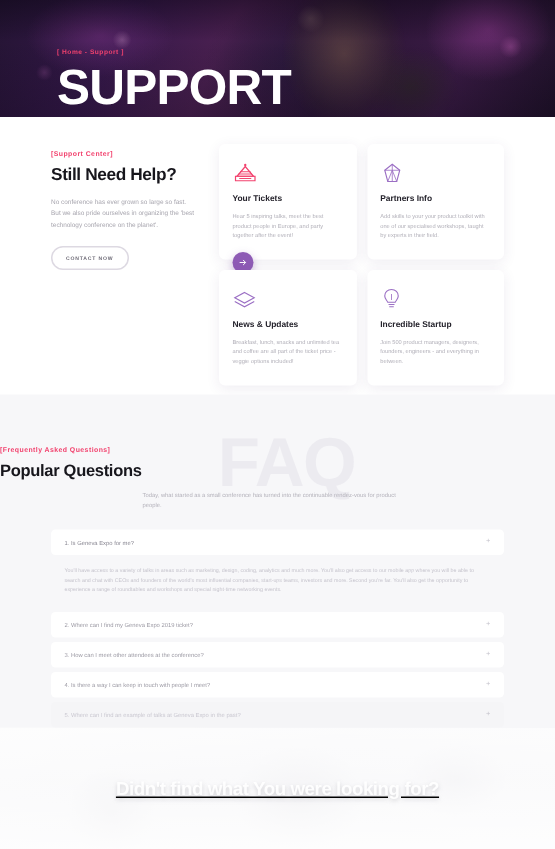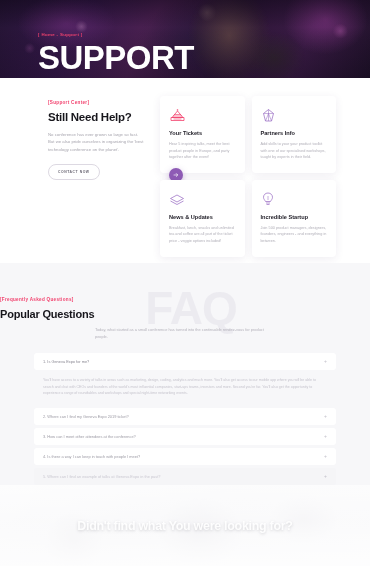--- a/index.html
+++ b/index.html
@@ -55,21 +55,21 @@
     font-size: 33px;
     line-height: 33px;
     font-weight: 800;
     color: #ffffff;
     letter-spacing: -0.5px;
   }
 
   
   .help-section {
     background: #ffffff;
-    padding: 18px 34px 0 48px;
+    padding: 18px 34px 0 34px;
     display: flex;
     gap: 16px;
     position: relative;
     height: 185px;
   }
   .help-left { width: 96px; flex: none; padding-top: 4px; }
   .eyebrow {
     font-size: 4.6px;
     font-weight: 700;
     color: #f2426e;
@@ -214,20 +214,21 @@
   }
   .cta-veil {
     position: absolute; inset: 0;
     background: linear-gradient(180deg, rgba(255,255,255,.82) 0%, rgba(255,255,255,.70) 45%, rgba(255,255,255,.88) 100%);
   }
   .cta-inner {
     position: absolute; inset: 0;
     display: flex; flex-direction: column;
     align-items: center; justify-content: center;
     z-index: 3;
+    text-decoration: underline;
   }
   .cta-title {
     font-size: 12.5px;
     font-weight: 700;
     color: rgba(255,255,255,.92);
     text-shadow: 0 1px 3px rgba(140,140,150,.35);
     letter-spacing: -.3px;
   }
 </style>
 </head>

